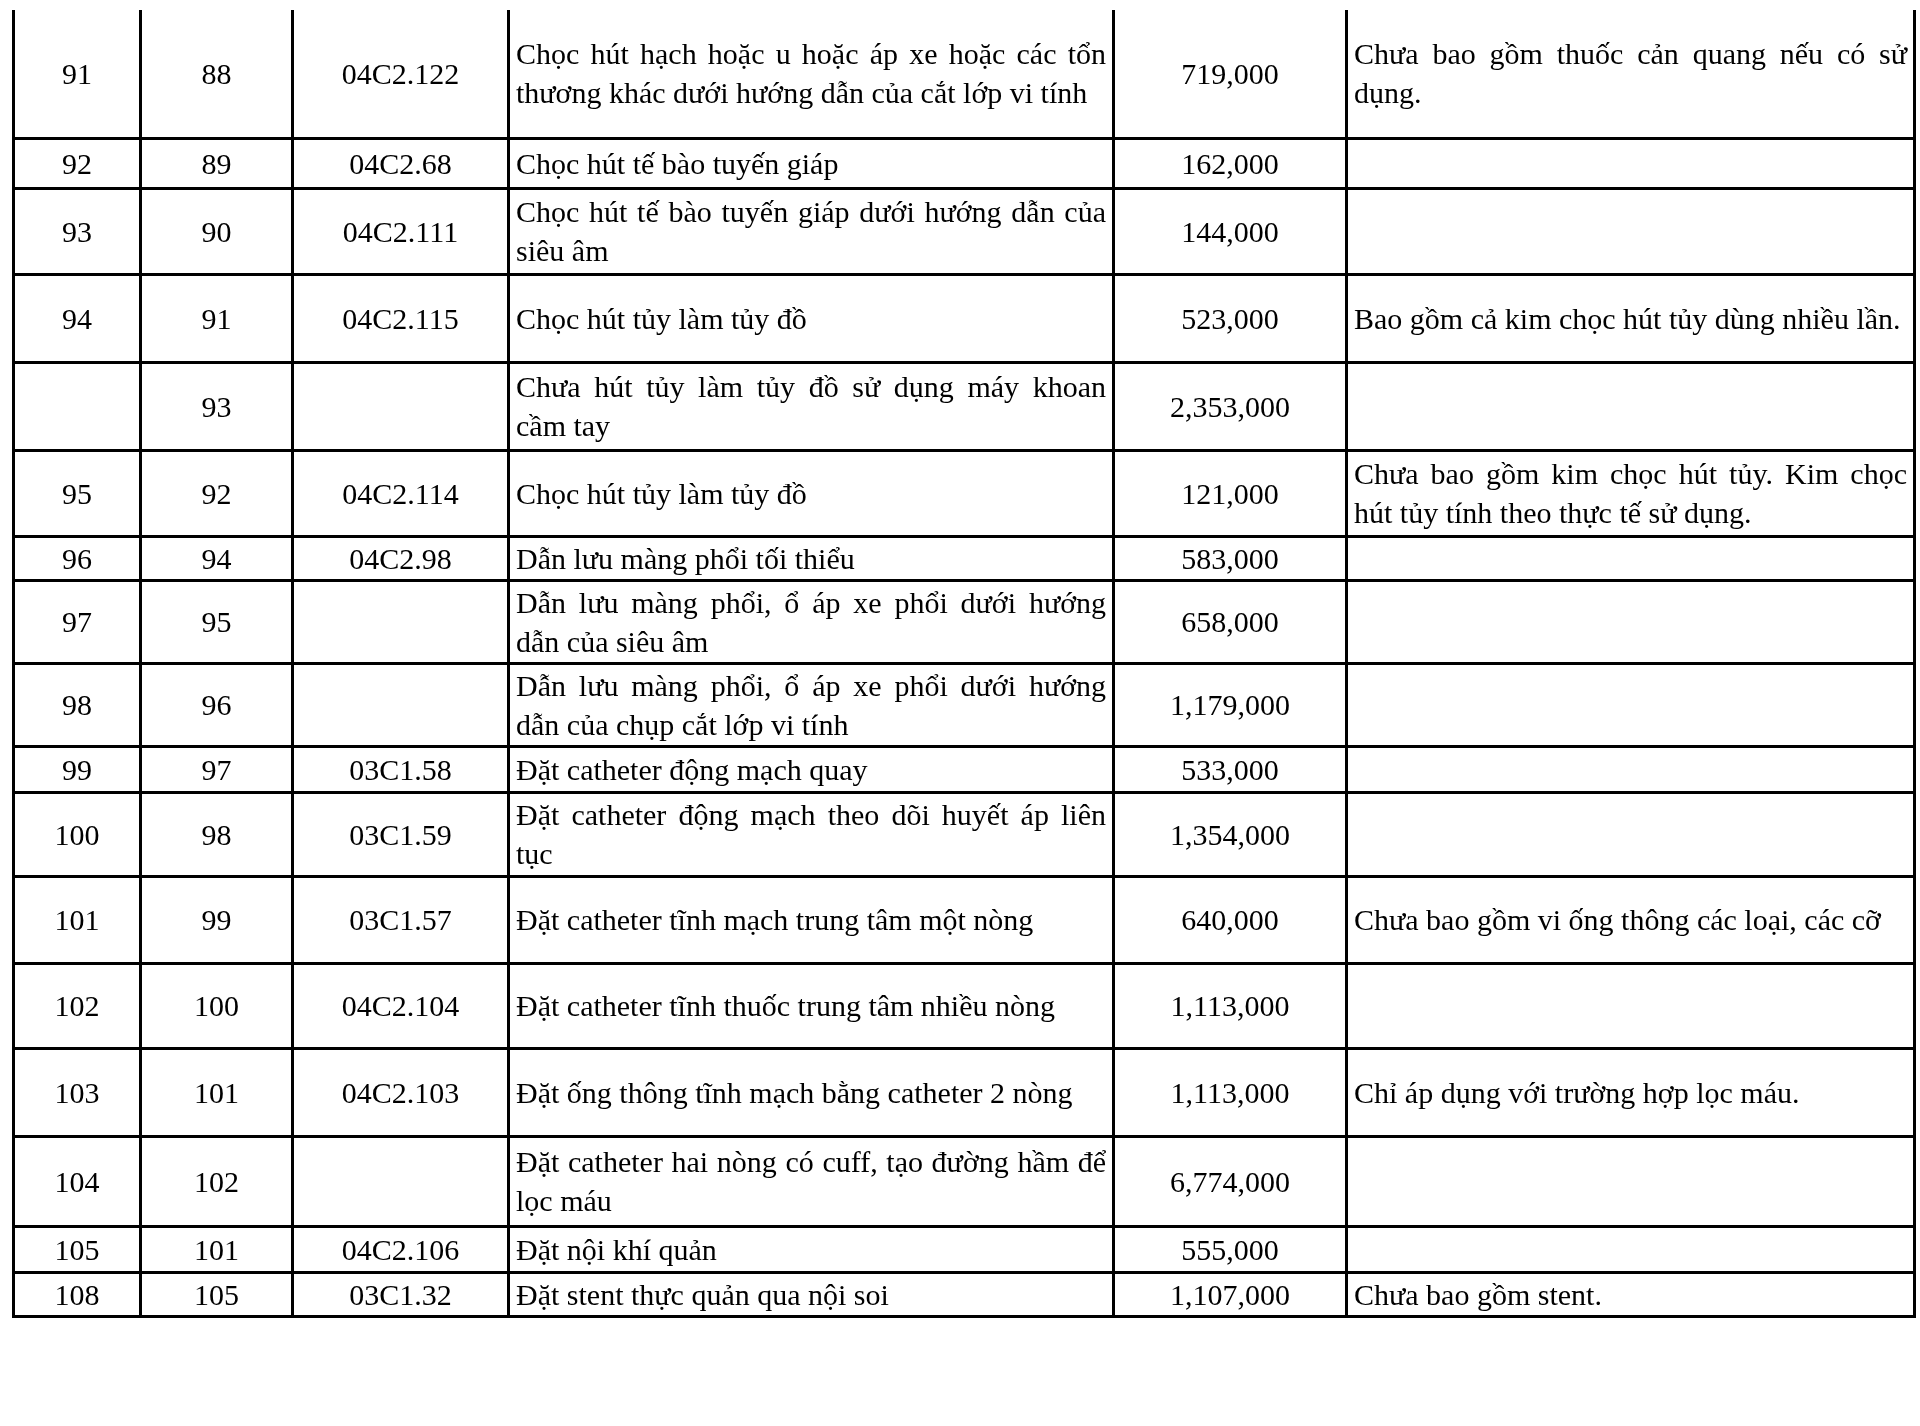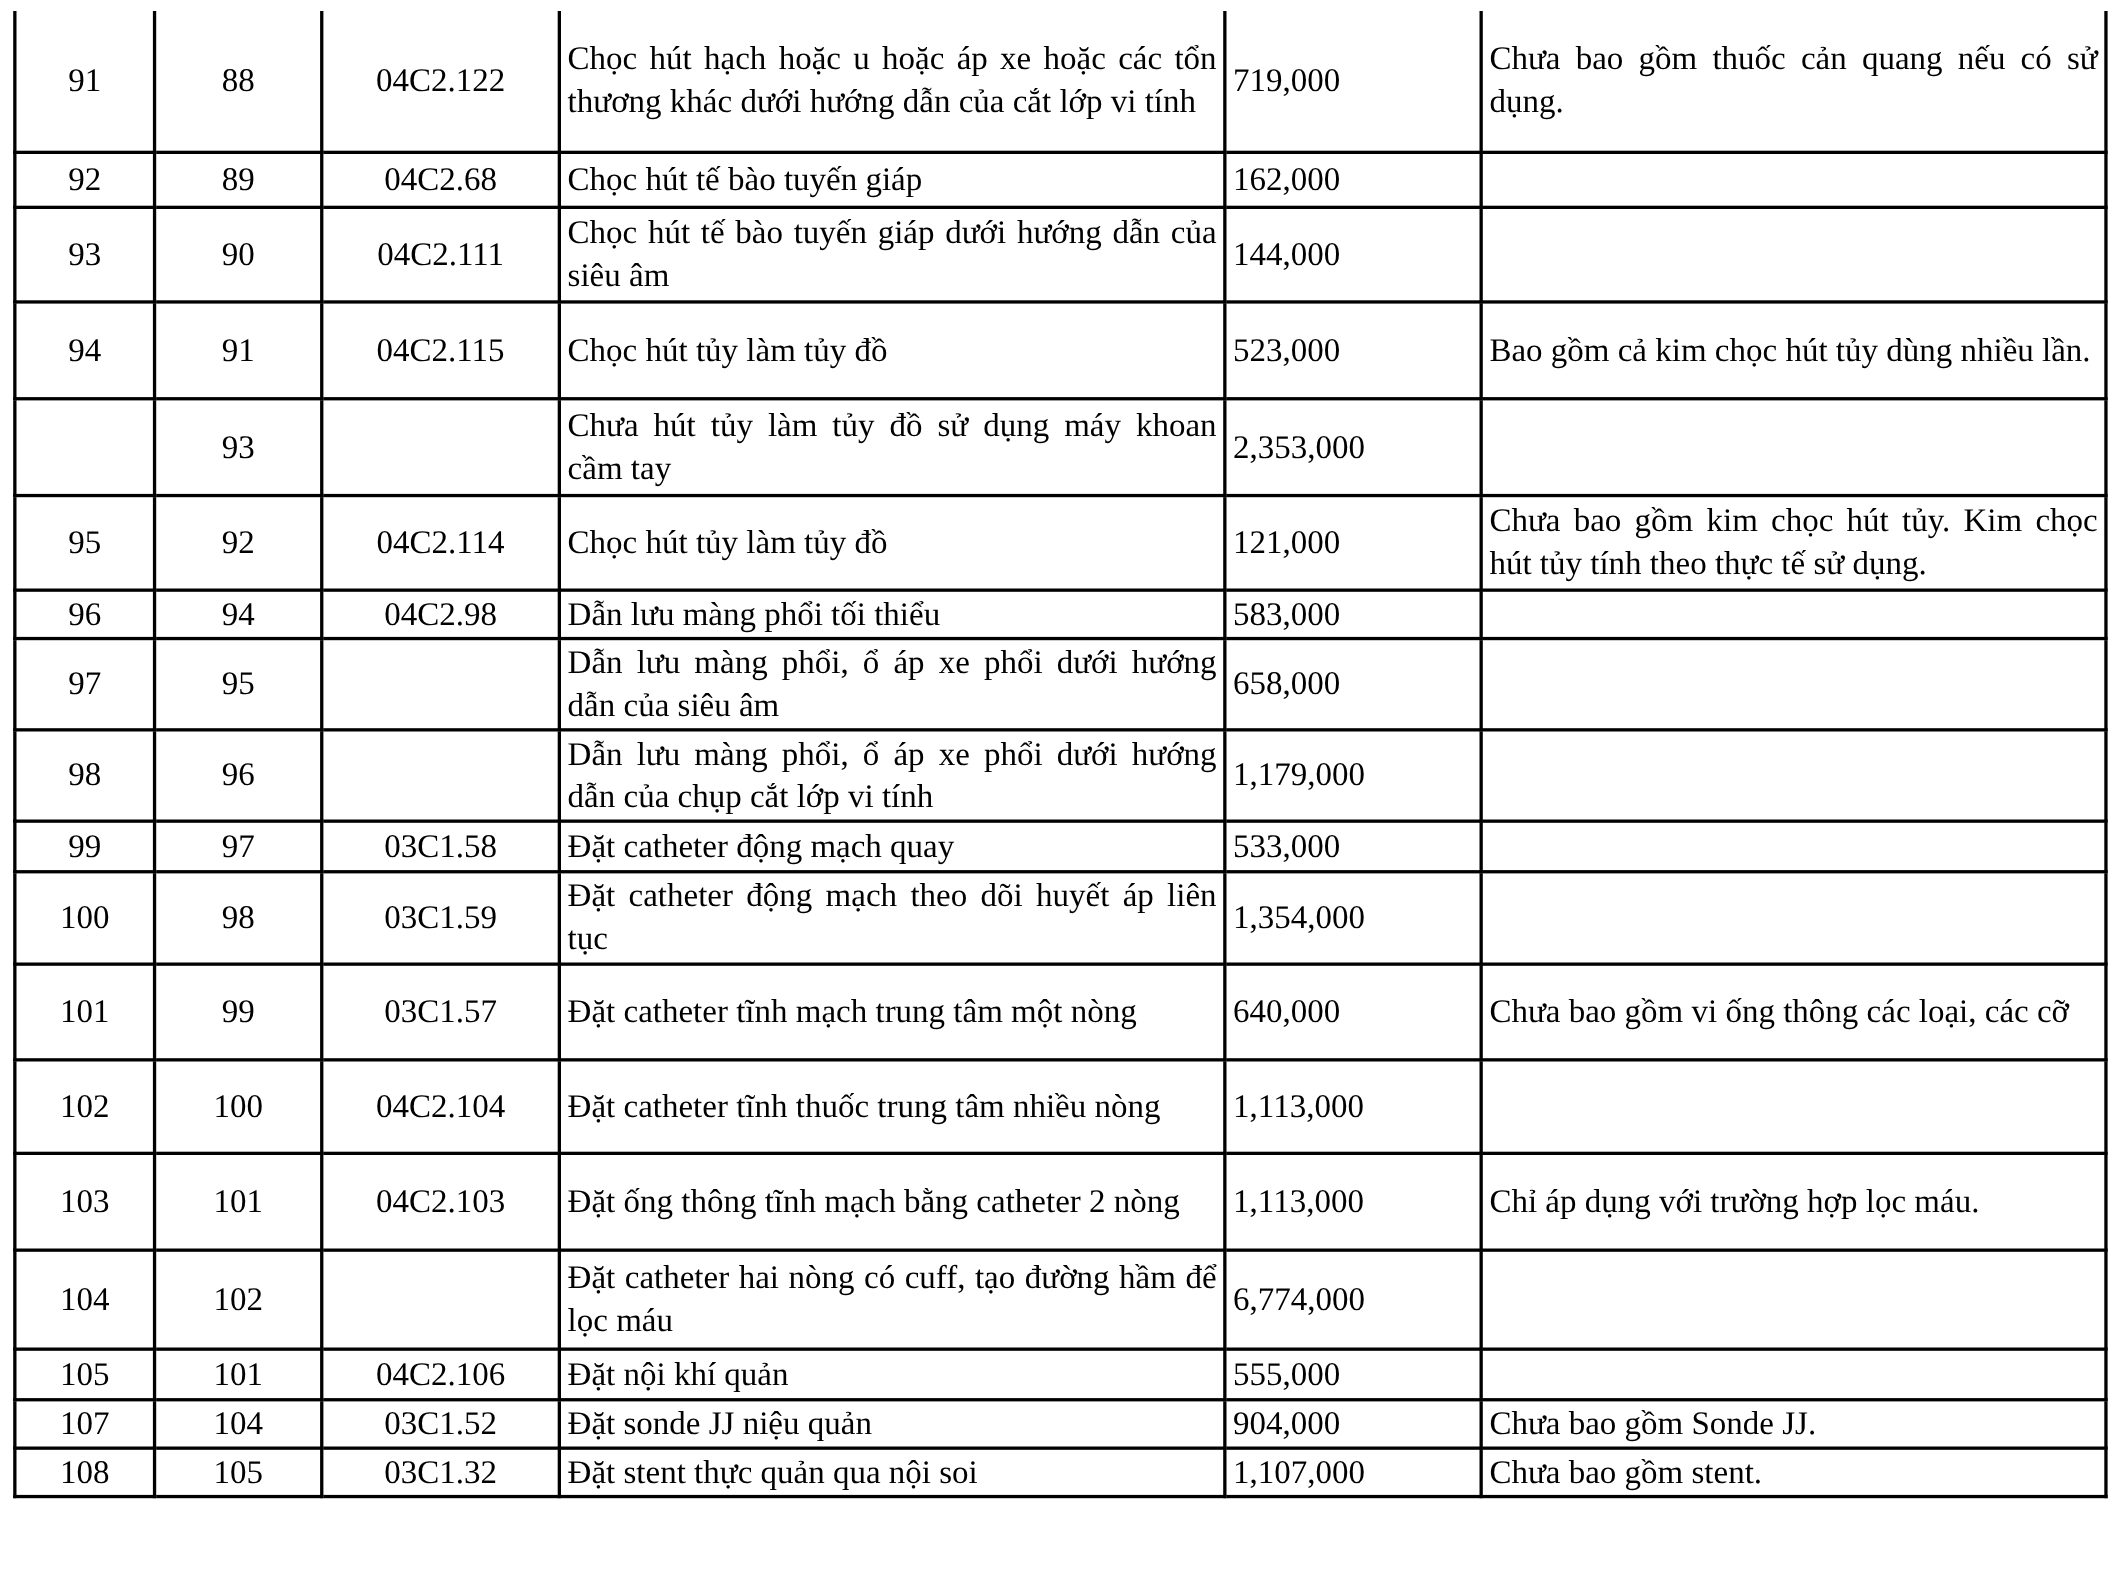--- a/index.html
+++ b/index.html
@@ -40,21 +40,21 @@
     border-top: none;
   }
   td.c-stt, td.c-stt2, td.c-code {
     text-align: center;
   }
   td.c-name {
     text-align: justify;
     padding: 1px 12px 1px 11px;
   }
   td.c-price {
-    text-align: left;
+    text-align: center;
     padding-right: 15px;
   }
   td.c-note {
     text-align: justify;
     padding: 1px 10px 1px 13px;
     margin-left: 24px;
   }
 </style>
 </head>
 <body>
@@ -191,28 +191,20 @@
           <td class="c-note"></td>
         </tr>
         <tr style="height: 46px;">
           <td class="c-stt">105</td>
           <td class="c-stt2">101</td>
           <td class="c-code">04C2.106</td>
           <td class="c-name">Đặt nội khí quản</td>
           <td class="c-price">555,000</td>
           <td class="c-note"></td>
         </tr>
-        <tr style="height: 44px;">
-          <td class="c-stt">107</td>
-          <td class="c-stt2">104</td>
-          <td class="c-code">03C1.52</td>
-          <td class="c-name">Đặt sonde JJ niệu quản</td>
-          <td class="c-price">904,000</td>
-          <td class="c-note">Chưa bao gồm Sonde JJ.</td>
-        </tr>
         <tr style="height: 42px;">
           <td class="c-stt">108</td>
           <td class="c-stt2">105</td>
           <td class="c-code">03C1.32</td>
           <td class="c-name">Đặt stent thực quản qua nội soi</td>
           <td class="c-price">1,107,000</td>
           <td class="c-note">Chưa bao gồm stent.</td>
         </tr>
       </tbody>
   </table>

